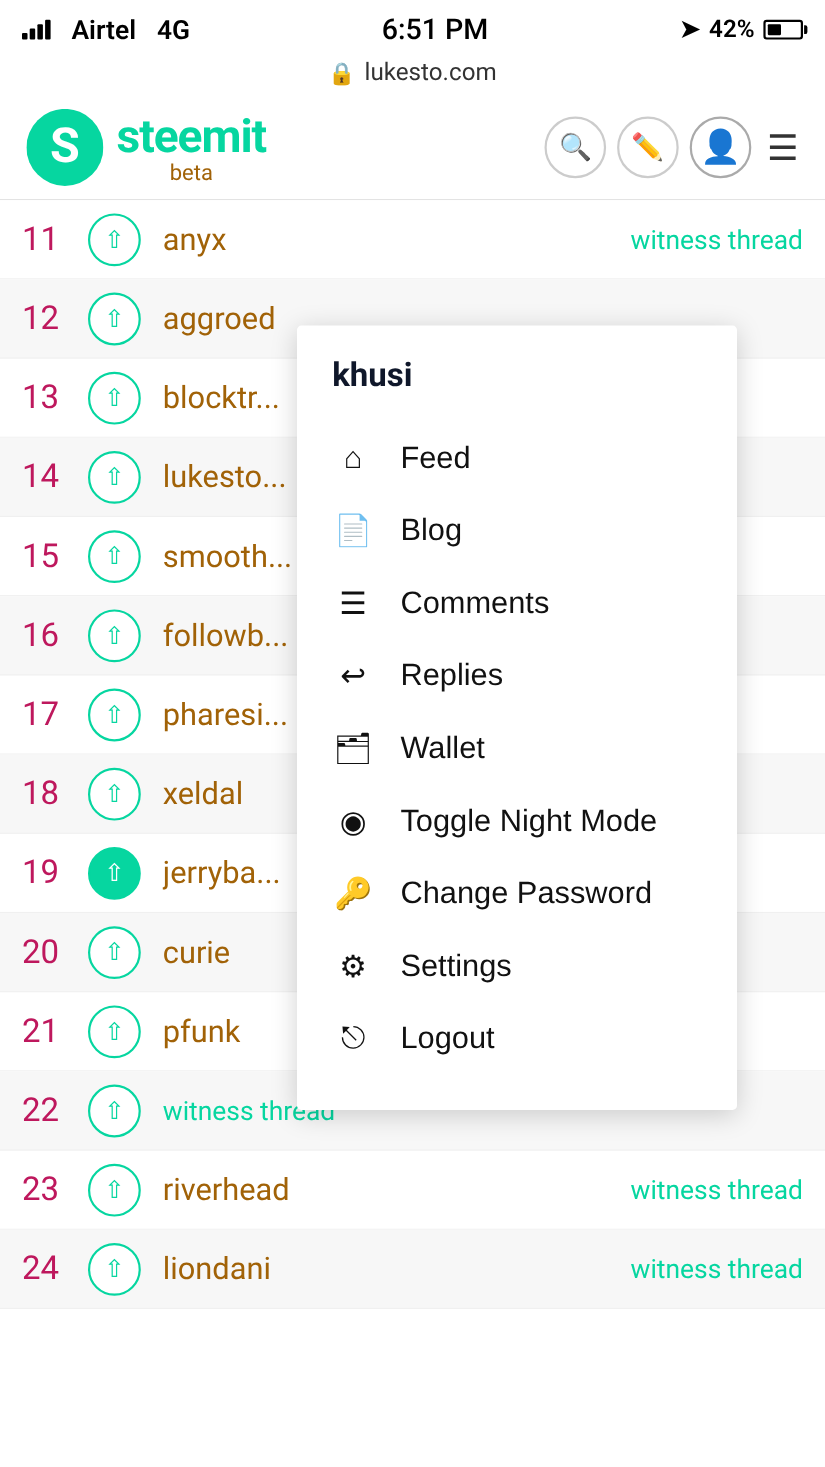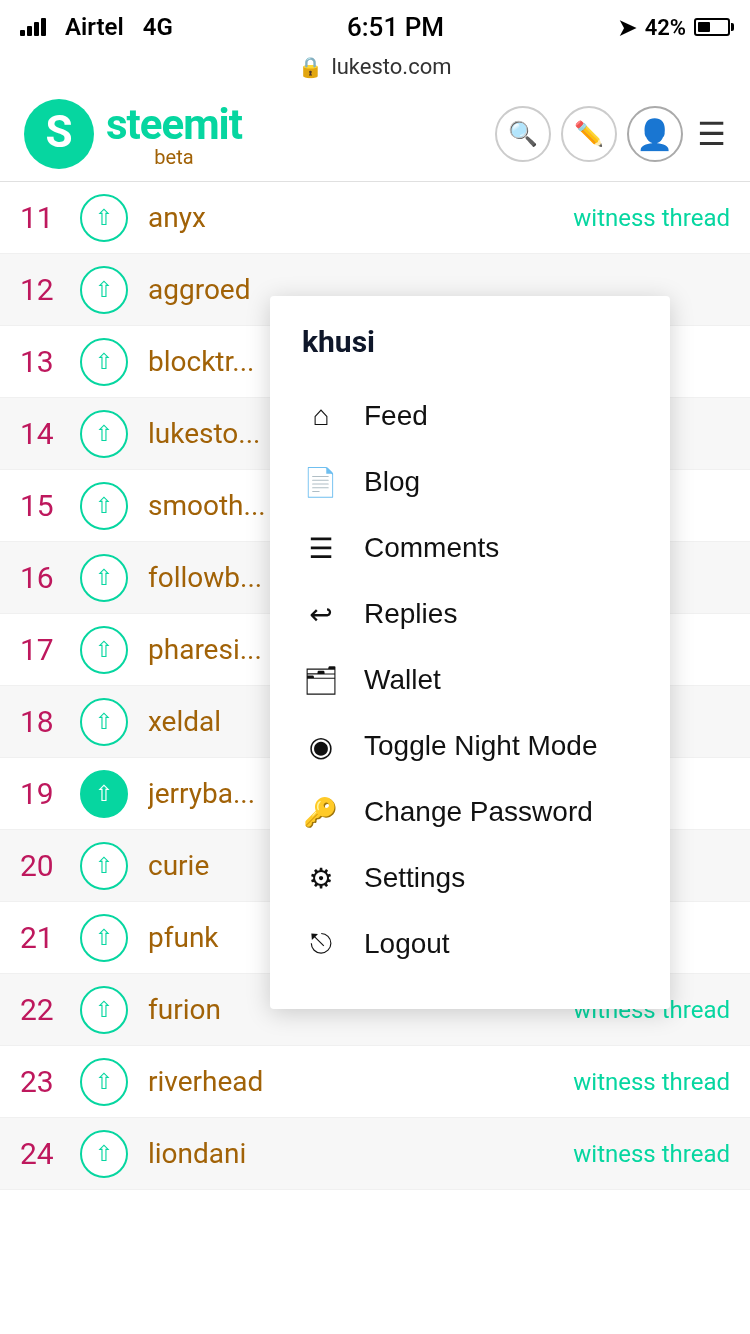--- a/index.html
+++ b/index.html
@@ -296,21 +296,20 @@
       <div class="vote-btn">
         <span>⇧</span>
       </div>
       <span class="witness-name">pfunk</span>
     </div>
     <div class="witness-row alt">
       <span class="row-num">22</span>
       <div class="vote-btn">
         <span>⇧</span>
       </div>
-      <span class="witness-name">furion</span>
       <span class="witness-link">witness thread</span>
     </div>
     <div class="witness-row">
       <span class="row-num">23</span>
       <div class="vote-btn">
         <span>⇧</span>
       </div>
       <span class="witness-name">riverhead</span>
       <span class="witness-link">witness thread</span>
     </div>

